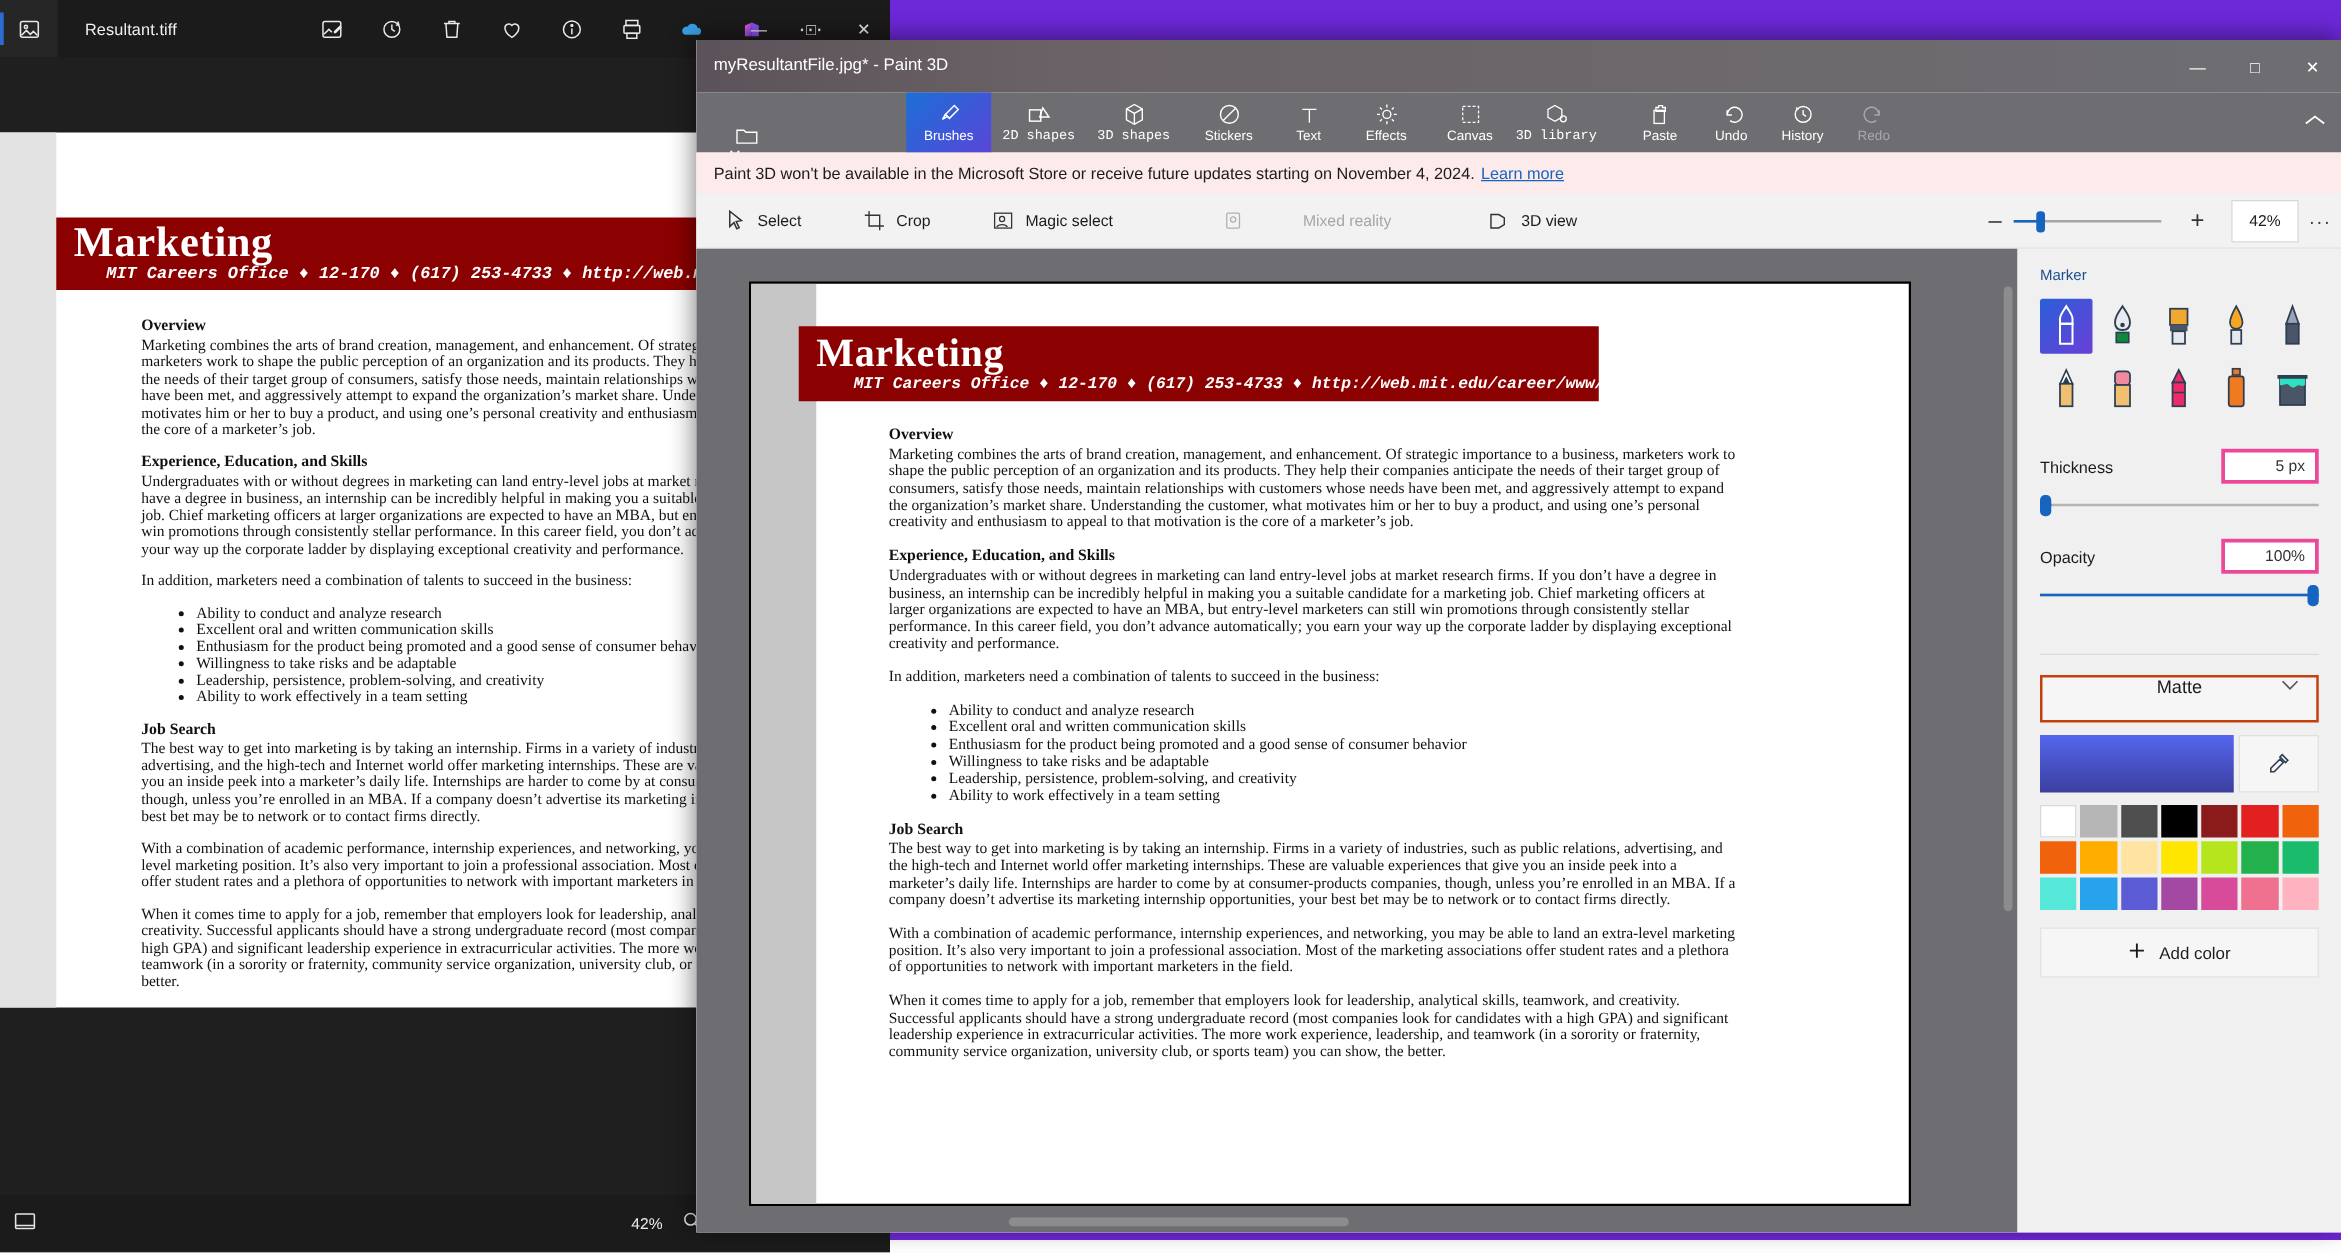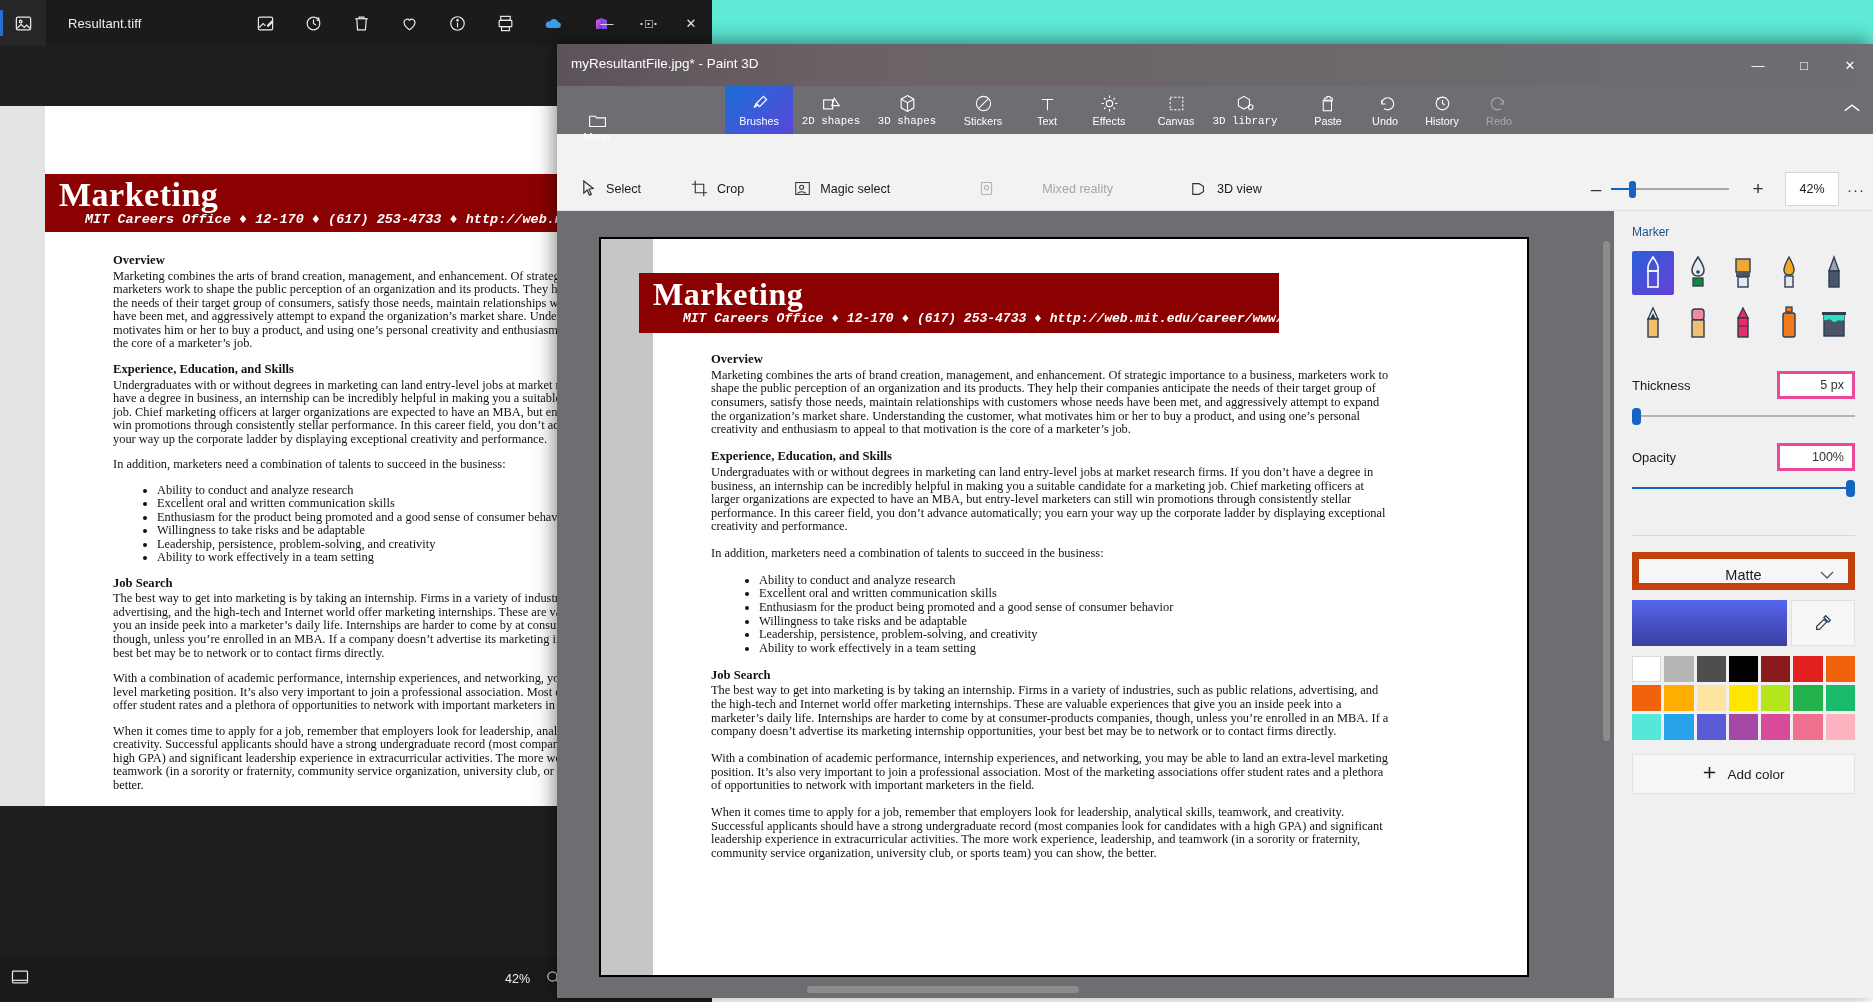--- a/index.html
+++ b/index.html
@@ -3,21 +3,21 @@
 <meta charset="utf-8">
 <style>
   * { box-sizing: border-box; }
   html, body {
     margin: 0; padding: 0;
     width: 1873px; height: 1002px;
     overflow: hidden;
     font-family: "Liberation Sans", sans-serif;
     background: #ffffff;
   }
-  #root { position: relative; width: 1873px; height: 992px; background: #5eead4; }
+  #root { position: relative; width: 1873px; height: 992px; background: #6d28d9; }
 
   
   #photos-window {
     position: absolute; left: 0; top: 0; width: 712px; height: 1002px;
     background: #1f1f1f; overflow: hidden;
   }
   #photos-titlebar {
     position: absolute; left: 0; top: 0; width: 712px; height: 46px;
     background: #1b1b1b; display: flex; align-items: center;
   }
@@ -79,21 +79,21 @@
   #photos-bodytext ul { margin: 0 0 12px 0; padding-left: 44px; }
   #photos-bodytext li { margin: 0; }
   #photos-bottombar {
     position: absolute; left: 0; bottom: 0; width: 712px; height: 46px;
     background: #1b1b1b; display: flex; align-items: center; color: #e6e6e6;
   }
   #photos-zoomlabel { position: absolute; left: 505px; font-size: 12.5px; color: #ededed; }
 
   
   #paint-window {
-    position: absolute; left: 557px; top: 44px; width: 1316px; height: 954px;
+    position: absolute; left: 557px; top: 32px; width: 1316px; height: 954px;
     background: #f2f2f2; box-shadow: -3px -3px 18px rgba(0,0,0,.45);
     overflow: hidden;
   }
   #paint-titlebar {
     position: absolute; left: 0; top: 0; width: 1316px; height: 42px;
     background: linear-gradient(90deg, #5b5359 0%, #6a6266 22%, #6e6e72 100%);
   }
   #paint-title {
     position: absolute; left: 14px; top: 12px; color: #ffffff; font-size: 13.5px;
   }
@@ -209,22 +209,22 @@
   .slider-box {
     width: 78px; height: 28px; background: #fff; border: 3px solid #ec4899;
     display: flex; align-items: center; justify-content: flex-end; padding-right: 8px;
     font-size: 12.5px; color: #333;
   }
   .track { position: relative; height: 2px; background: #b5b5b5; margin-top: 16px; }
   .track .fill { position: absolute; left: 0; top: 0; height: 2px; background: #1464c0; }
   .track .knob { position: absolute; top: -7px; width: 9px; height: 17px; background: #1464c0; border-radius: 4px; }
   #panel-divider { margin-top: 46px; border-top: 1px solid #dadada; }
   #matte-select {
-    margin-top: 16px; height: 38px; border: 7px solid #c2410c; background: #f6f6f6;
-    display: flex; align-items: flex-end; justify-content: center; position: relative;
+    margin-top: 16px; height: 38px; border: 2px solid #c2410c; background: #f6f6f6;
+    display: flex; align-items: flex-start; justify-content: center; position: relative;
     font-size: 14.5px; color: #1b1b1b;
   }
   #matte-chevron { position: absolute; right: 14px; font-size: 12px; color: #555; }
   #color-row { display: flex; margin-top: 10px; gap: 4px; }
   #current-color {
     flex: 1; height: 46px; background: linear-gradient(180deg, #5566ee 0%, #3b3f9e 100%);
   }
   #eyedropper {
     width: 64px; height: 46px; background: #f6f6f6; border: 1px solid #e0e0e0;
     display: flex; align-items: center; justify-content: center;
@@ -516,20 +516,24 @@
         <span>Redo</span>
       </div>
 
       <div style="position:absolute;right:10px;top:14px;">
         <svg width="22" height="16" viewBox="0 0 24 16" fill="none" stroke="#fff" stroke-width="1.6">
           <path d="M4 11l8-6 8 6"></path>
         </svg>
       </div>
     </div>
 
+    <div id="paint-banner">
+      <span>Paint 3D won't be available in the Microsoft Store or receive future updates starting on November 4, 2024.</span>
+      <a href="#">Learn more</a>
+    </div>
 
     <div id="paint-subbar">
       <div class="sub-item" style="margin-left:8px;">
         <span class="sub-ico">
           <svg width="15" height="17" viewBox="0 0 16 18" fill="none" stroke="#333" stroke-width="1.3">
             <path d="M3 1l10 8-4.5.8L11 15l-2 1-2.4-5.3L3 14z"></path>
           </svg>
         </span>
         <span>Select</span>
       </div>

